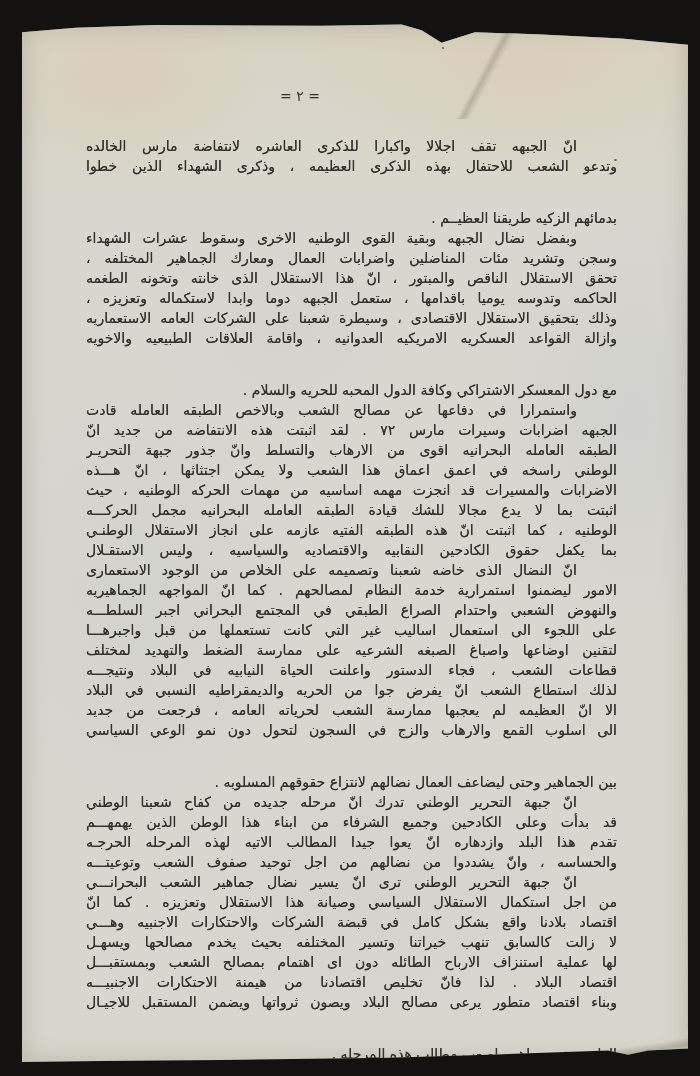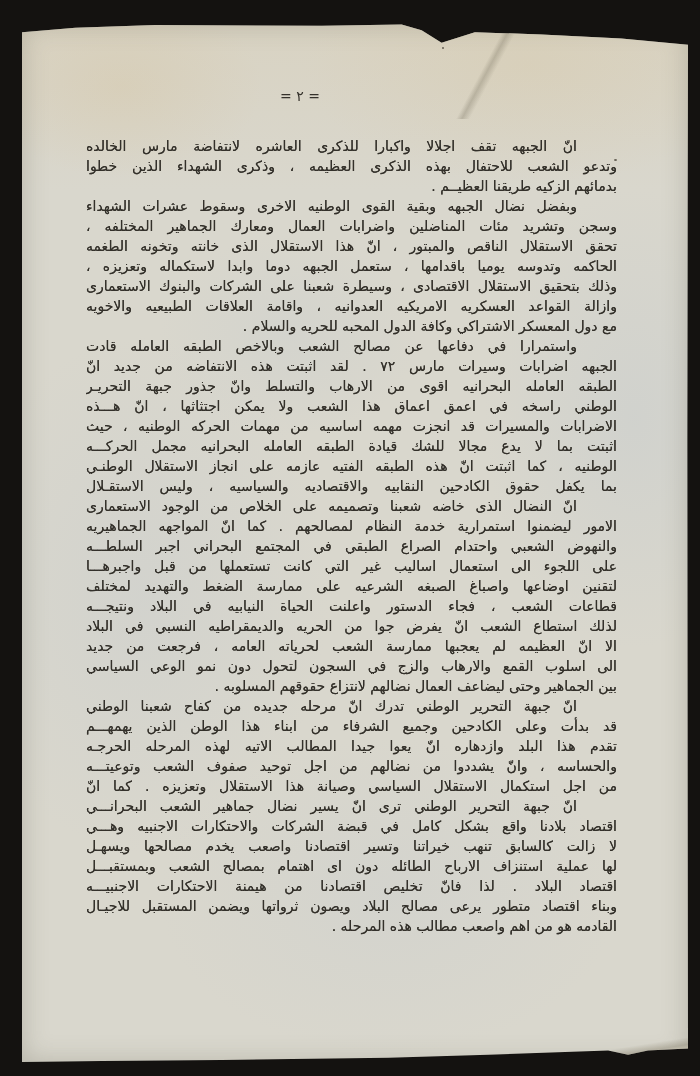--- a/index.html
+++ b/index.html
@@ -68,42 +68,42 @@
   }
   .para{margin:0;padding:0;}
   .line{
     height:20px;
     overflow:hidden;
     text-align:justify;
     text-align-last:justify;
     white-space:normal;
   }
   .line.first{padding-right:40px;}
-  .line.para-end{text-align-last:right;}
+  .line.para-end{text-align-last:right;margin-top:32px;}
 </style>
 </head>
 <body>
 
 <div class="photo">
   <div class="paper">
     <span class="speck s1"></span>
     <span class="speck s2"></span>
     <div class="page-number">= ٢ =</div>
     <div class="text-body" dir="rtl">
         <div class="para">
           <div class="line first">انّ الجبهه تقف اجلالا واكبارا للذكرى العاشره لانتفاضة مارس الخالده</div>
           <div class="line">وتدعو الشعب للاحتفال بهذه الذكرى العظيمه ، وذكرى الشهداء الذين خطوا</div>
           <div class="line para-end">بدمائهم الزكيه طريقنا العظيــم .</div>
         </div>
         <div class="para">
           <div class="line first">وبفضل نضال الجبهه وبقية القوى الوطنيه الاخرى وسقوط عشرات الشهداء</div>
           <div class="line">وسجن وتشريد مئات المناضلين واضرابات العمال ومعارك الجماهير المختلفه ،</div>
           <div class="line">تحقق الاستقلال الناقص والمبتور ، انّ هذا الاستقلال الذى خانته وتخونه الطغمه</div>
           <div class="line">الحاكمه وتدوسه يوميا باقدامها ، ستعمل الجبهه دوما وابدا لاستكماله وتعزيزه ،</div>
-          <div class="line">وذلك بتحقيق الاستقلال الاقتصادى ، وسيطرة شعبنا على الشركات والبنوك الاستعمارى</div>
+          <div class="line">وذلك بتحقيق الاستقلال الاقتصادى ، وسيطرة شعبنا على الشركات العامه الاستعماريه</div>
           <div class="line">وازالة القواعد العسكريه الامريكيه العدوانيه ، واقامة العلاقات الطبيعيه والاخويه</div>
           <div class="line para-end">مع دول المعسكر الاشتراكي وكافة الدول المحبه للحريه والسلام .</div>
         </div>
         <div class="para">
           <div class="line first">واستمرارا في دفاعها عن مصالح الشعب وبالاخص الطبقه العامله قادت</div>
           <div class="line">الجبهه اضرابات وسيرات مارس ٧٢ . لقد اثبتت هذه الانتفاضه من جديد انّ</div>
           <div class="line">الطبقه العامله البحرانيه اقوى من الارهاب والتسلط وانّ جذور جبهة التحريـر</div>
           <div class="line">الوطني راسخه في اعمق اعماق هذا الشعب ولا يمكن اجتثاثها ، انّ هـــذه</div>
           <div class="line">الاضرابات والمسيرات قد انجزت مهمه اساسيه من مهمات الحركه الوطنيه ، حيث</div>
           <div class="line">اثبتت بما لا يدع مجالا للشك قيادة الطبقه العامله البحرانيه مجمل الحركـــه</div>
@@ -122,24 +122,24 @@
           <div class="line">الى اسلوب القمع والارهاب والزج في السجون لتحول دون نمو الوعي السياسي</div>
           <div class="line para-end">بين الجماهير وحتى ليضاعف العمال نضالهم لانتزاع حقوقهم المسلوبه .</div>
         </div>
         <div class="para">
           <div class="line first">انّ جبهة التحرير الوطني تدرك انّ مرحله جديده من كفاح شعبنا الوطني</div>
           <div class="line">قد بدأت وعلى الكادحين وجميع الشرفاء من ابناء هذا الوطن الذين يهمهـــم</div>
           <div class="line">تقدم هذا البلد وازدهاره انّ يعوا جيدا المطالب الاتيه لهذه المرحله الحرجـه</div>
           <div class="line">والحساسه ، وانّ يشددوا من نضالهم من اجل توحيد صفوف الشعب وتوعيتـــه</div>
         </div>
         <div class="para">
+          <div class="line first">انّ جبهة التحرير الوطني ترى انّ يسير نضال جماهير الشعب البحرانـــي</div>
           <div class="line">من اجل استكمال الاستقلال السياسي وصيانة هذا الاستقلال وتعزيزه . كما انّ</div>
-          <div class="line first">انّ جبهة التحرير الوطني ترى انّ يسير نضال جماهير الشعب البحرانـــي</div>
           <div class="line">اقتصاد بلادنا واقع بشكل كامل في قبضة الشركات والاحتكارات الاجنبيه وهـــي</div>
-          <div class="line">لا زالت كالسابق تنهب خيراتنا وتسير اقتصادنا واصعب يخدم مصالحها ويسهـل</div>
+          <div class="line">لا زالت كالسابق تنهب خيراتنا وتسير المختلفه بحيث يخدم مصالحها ويسهـل</div>
           <div class="line">لها عملية استنزاف الارباح الطائله دون اى اهتمام بمصالح الشعب وبمستقبـــل</div>
           <div class="line">اقتصاد البلاد . لذا فانّ تخليص اقتصادنا من هيمنة الاحتكارات الاجنبيـــه</div>
           <div class="line">وبناء اقتصاد متطور يرعى مصالح البلاد ويصون ثرواتها ويضمن المستقبل للاجيـال</div>
           <div class="line para-end">القادمه هو من اهم واصعب مطالب هذه المرحله .</div>
         </div>
       </div>
   </div>
 </div>
 
 </body></html>

